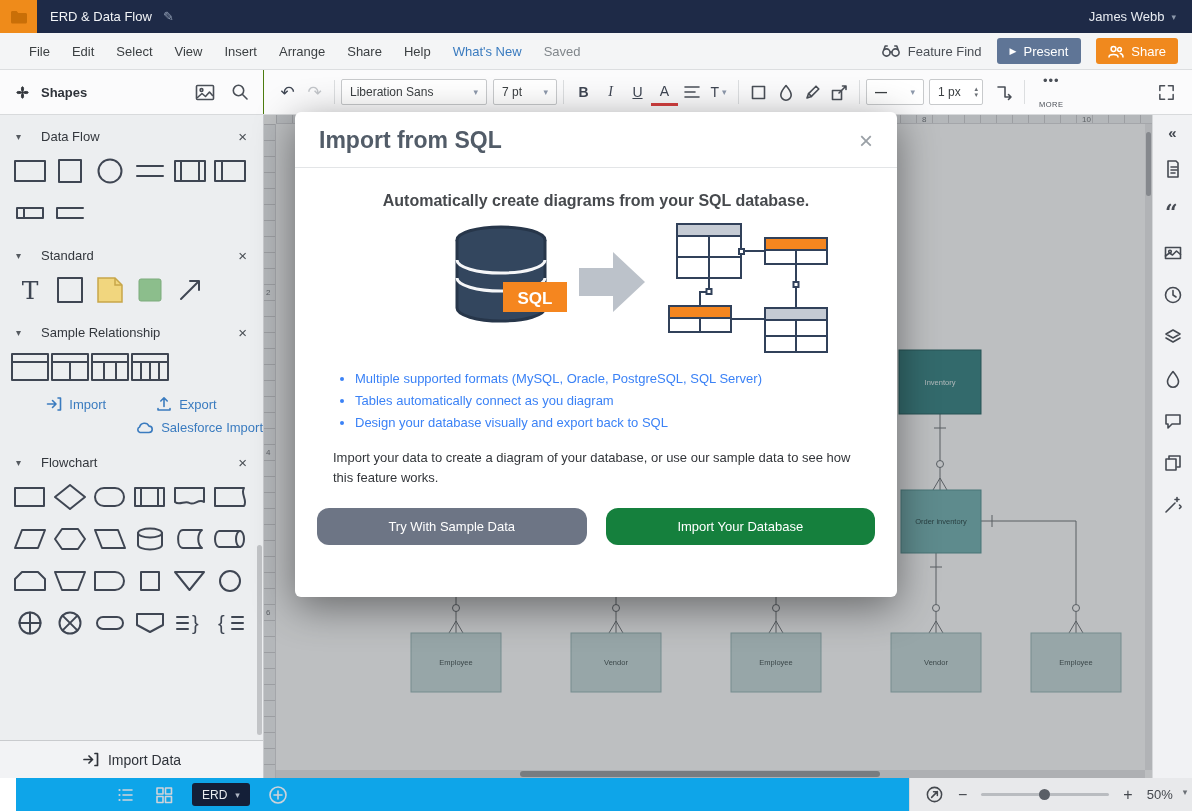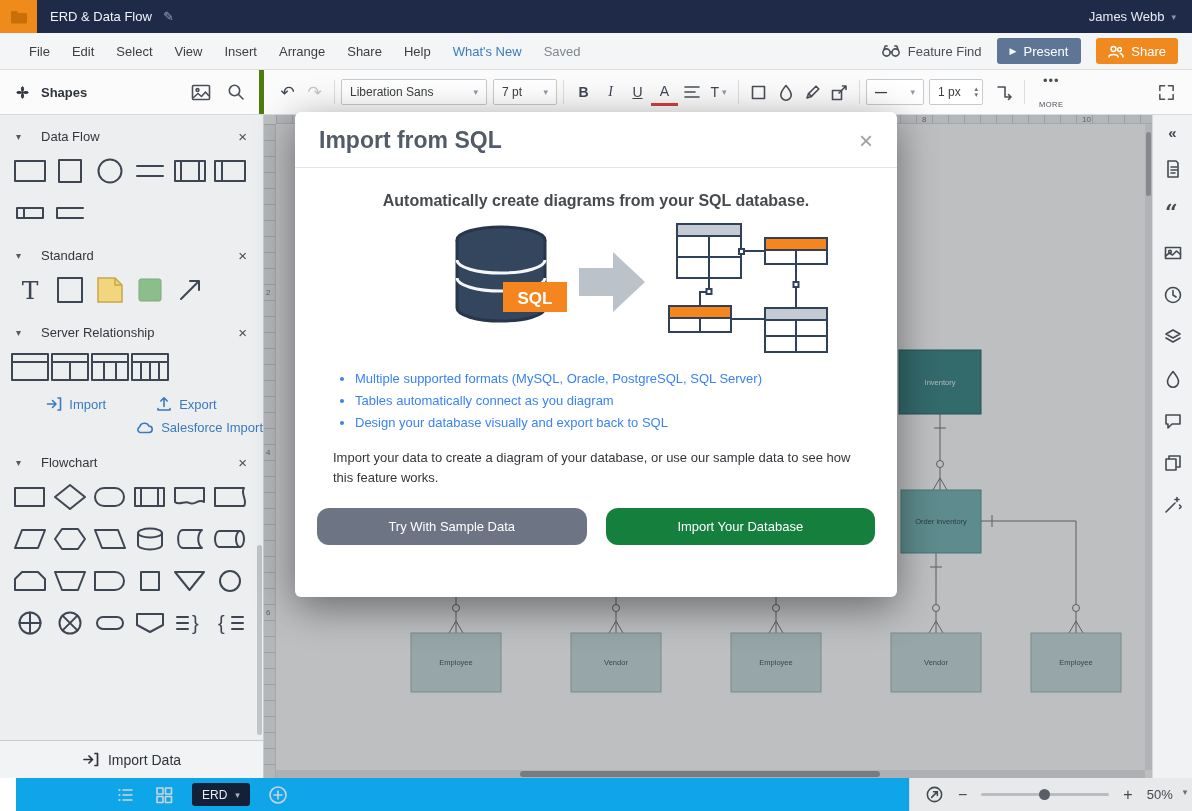--- a/index.html
+++ b/index.html
@@ -25,21 +25,21 @@
   .whats-new{color:#3a7bbf;padding:0 11px}
   .saved{color:#80868b;padding:0 11px}
   .menu-right{margin-left:auto;display:flex;align-items:center;gap:15px;padding-right:14px}
   .feature-find{display:flex;gap:7px;align-items:center;color:#4a4f55}
   .btn-present{background:#5f7596;color:#fff;height:26px;border-radius:3px;padding:0 13px;display:flex;align-items:center;gap:7px;font-size:13px}
   .btn-present .play{font-size:9px;color:#fff}
   .btn-share{background:#f0891e;color:#fff;height:26px;border-radius:3px;padding:0 12px;display:flex;align-items:center;gap:7px;font-size:13px}
 
   
   .toolbar{position:absolute;left:0;top:70px;width:1192px;height:45px;background:#fbfbfc;border-bottom:1px solid #d8dadc;display:flex;align-items:center}
-  .tool-left{width:264px;height:100%;border-right:5px solid #4d7c0f;display:flex;align-items:center;padding:0 14px;gap:10px;flex:none}
+  .tool-left{width:264px;height:100%;border-right:1px solid #4d7c0f;display:flex;align-items:center;padding:0 14px;gap:10px;flex:none}
   .shapes-title{font-weight:bold;font-size:13px;color:#2f333a}
   .tl-spacer{margin-left:auto;display:flex;gap:16px;align-items:center}
   .tmain{display:flex;align-items:center;padding-left:10px;flex:1;height:100%}
   .tbtn{display:flex;align-items:center;justify-content:center;min-width:27px;height:28px;color:#3f4653}
   .tsep{width:1px;height:24px;background:#dcdee0;margin:0 6px;flex:none}
   .selbox{height:26px;border:1px solid #c8cacc;background:#fff;border-radius:2px;display:flex;align-items:center;font-size:12px;color:#3c4043;padding:0 8px;gap:8px}
   .fontbox{width:146px;justify-content:space-between}
   .sizebox{width:64px;justify-content:space-between;margin-left:6px}
   .glyph{font-size:14px;color:#3f4653}
   .g-b{font-weight:bold}
@@ -346,21 +346,21 @@
       </span>
     <span class="cell">
         <svg class="sic" width="26" height="26">
           <path d="M4 22 22 4M13 4h9v9"></path>
         </svg>
       </span>
   </div>
 
   <div class="shead">
     <span class="sc">▾</span>
-    <span class="st">Server Relationship</span>
+    <span class="st">Sample Relationship</span>
     <span class="sx">×</span>
   </div>
   <div class="srow">
     <span class="cell">
         <svg class="sic" width="38" height="28">
           <rect x="1" y="1" width="36" height="26"></rect>
           <path d="M1 9h36"></path>
         </svg>
       </span>
     <span class="cell">

